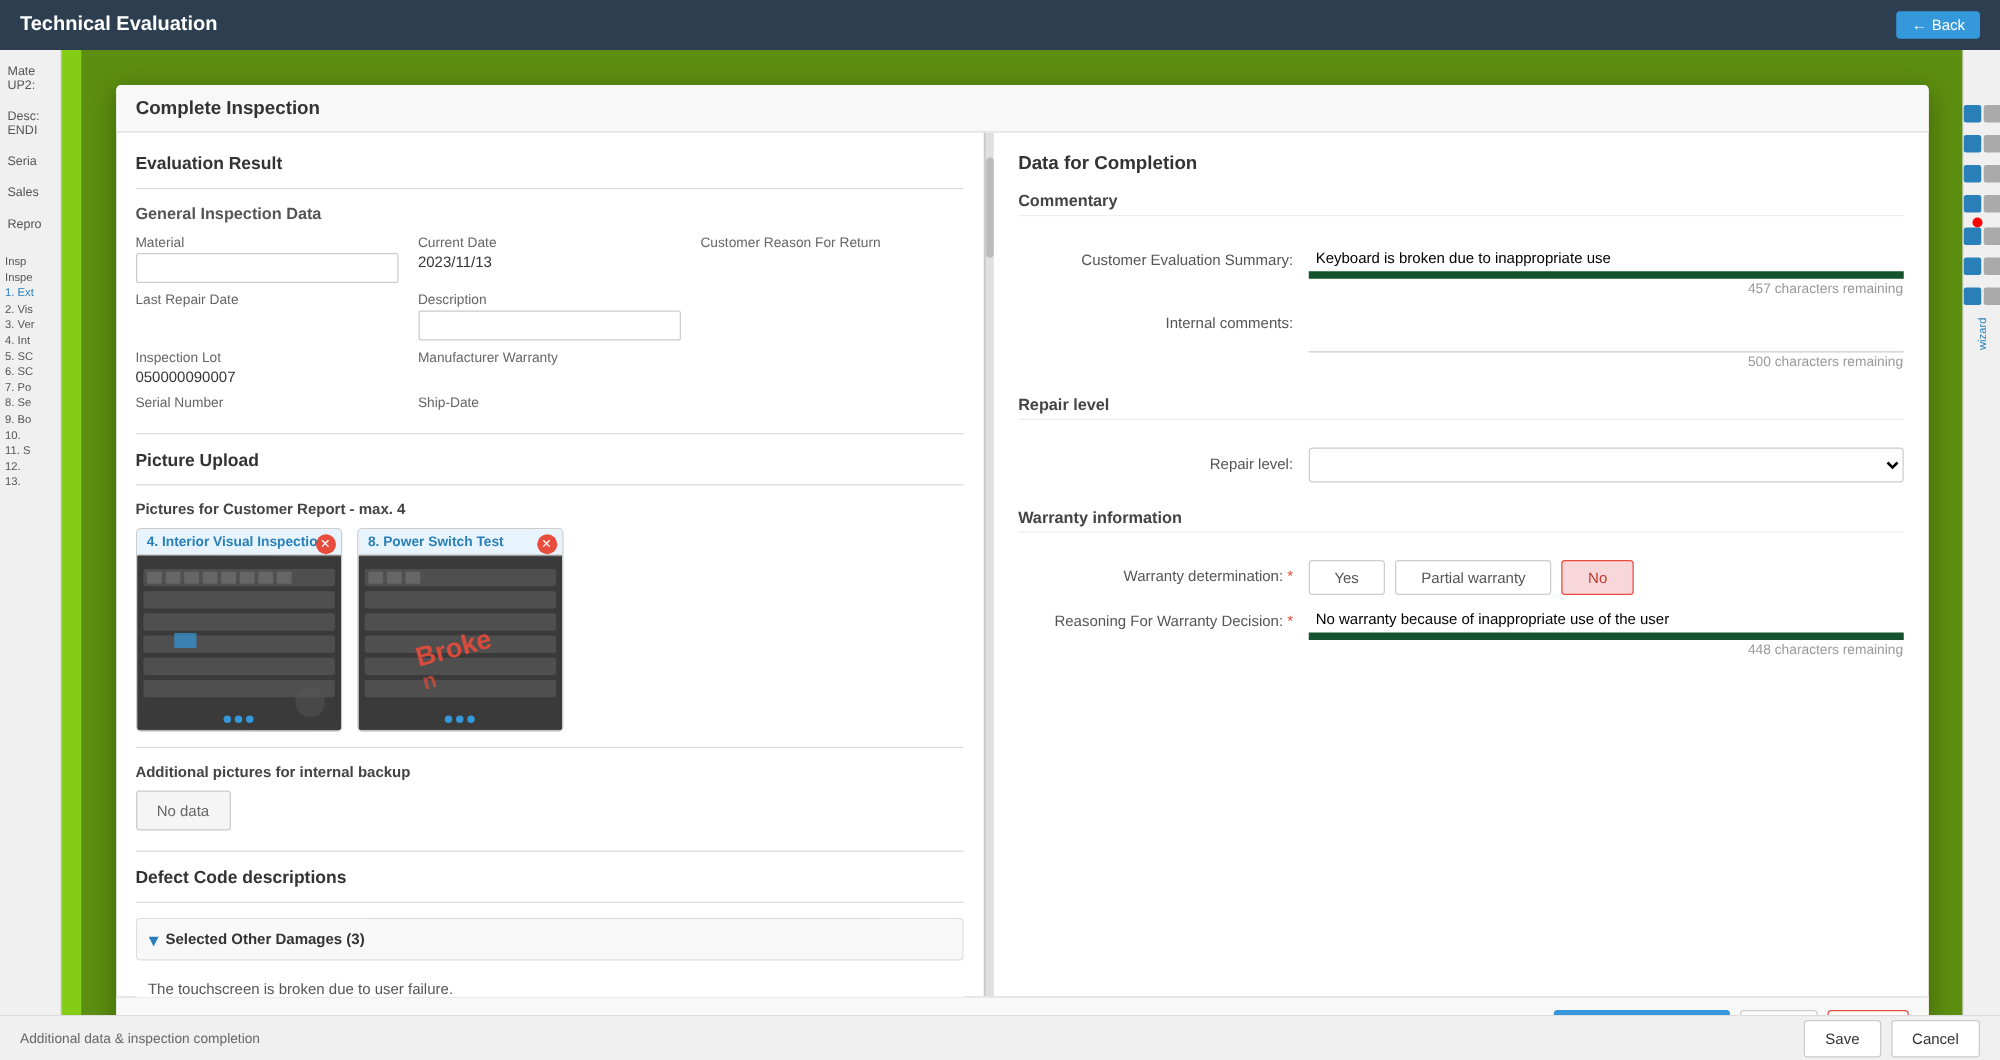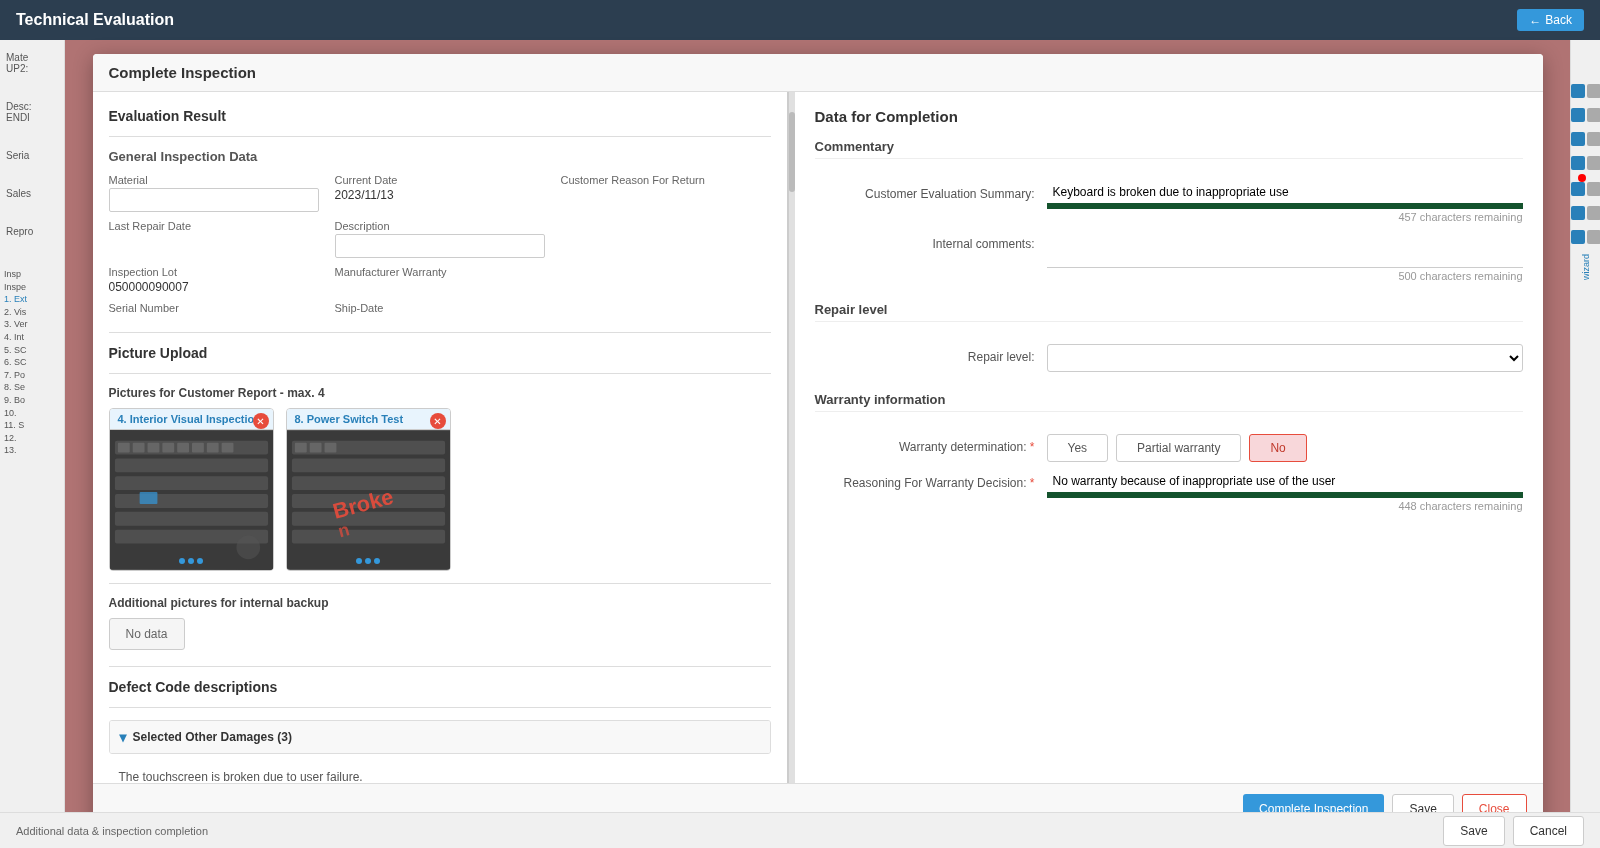--- a/index.html
+++ b/index.html
@@ -10,21 +10,21 @@
       width: 1600px;
       height: 848px;
       overflow: hidden;
       position: relative;
     }
 
     
     .bg-page {
       position: absolute;
       top: 0; left: 0; right: 0; bottom: 0;
-      background: #fca5a5;
+      background: #84cc16;
     }
 
     .page-header {
       background: #2c3e50;
       color: white;
       padding: 8px 16px;
       display: flex;
       align-items: center;
       justify-content: space-between;
       height: 40px;
@@ -46,27 +46,27 @@
       display: flex;
       align-items: center;
       gap: 4px;
     }
 
     
     .left-sidebar {
       position: absolute;
       left: 0;
       top: 40px;
-      width: 65px;
+      width: 49px;
       bottom: 0;
       background: #f0f0f0;
       border-right: 1px solid #ddd;
       display: flex;
       flex-direction: column;
-      gap: 19px;
+      gap: 6px;
       padding: 8px 4px;
       overflow: hidden;
     }
 
     .sidebar-item-label {
       font-size: 10px;
       color: #555;
       padding: 4px 2px;
       word-break: break-all;
     }
@@ -89,21 +89,21 @@
 
     
     .modal-overlay {
       position: absolute;
       top: 40px;
       left: 65px;
       right: 30px;
       bottom: 0;
       background: rgba(0,0,0,0.3);
       display: flex;
-      align-items: center;
+      align-items: flex-end;
       justify-content: center;
       padding: 0;
     }
 
     
     .modal {
       background: white;
       width: 100%;
       max-width: 1450px;
       height: 780px;

